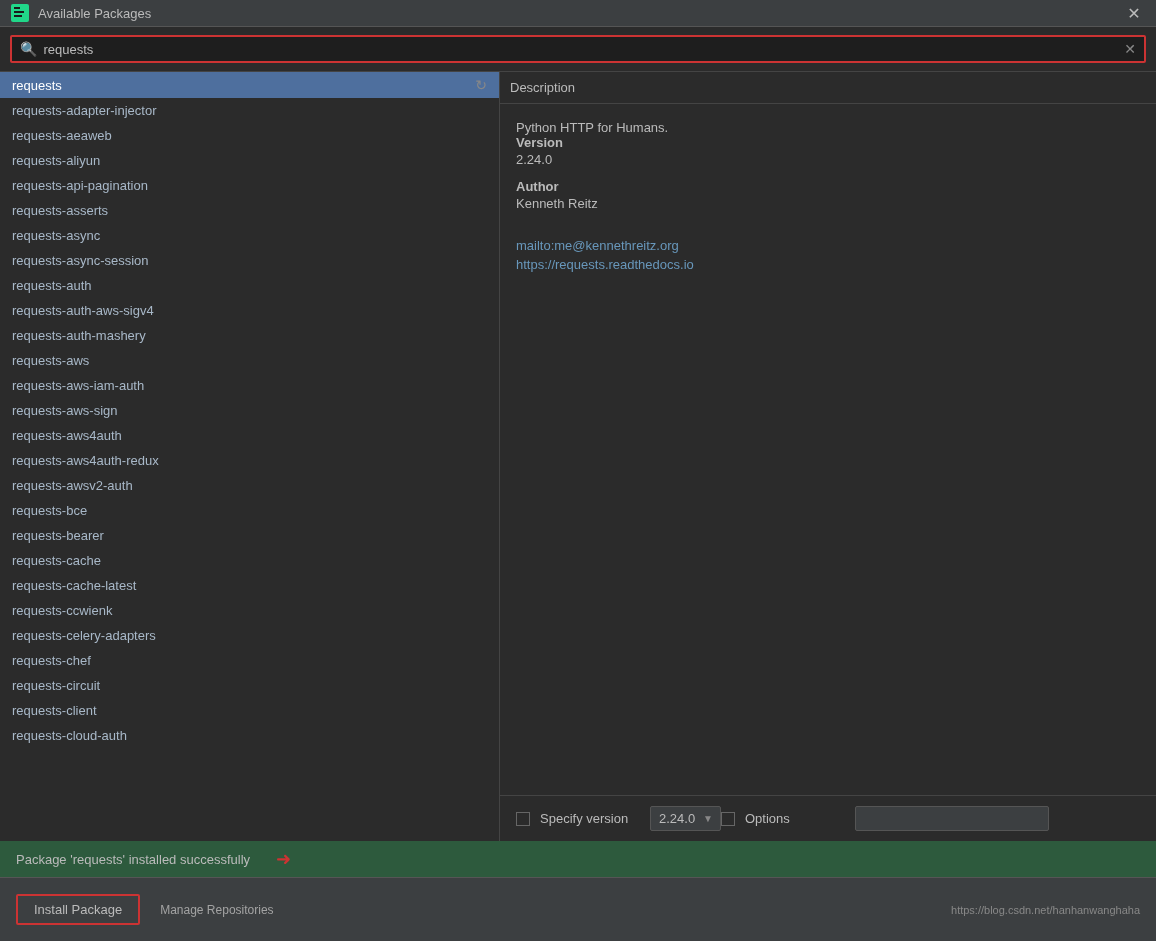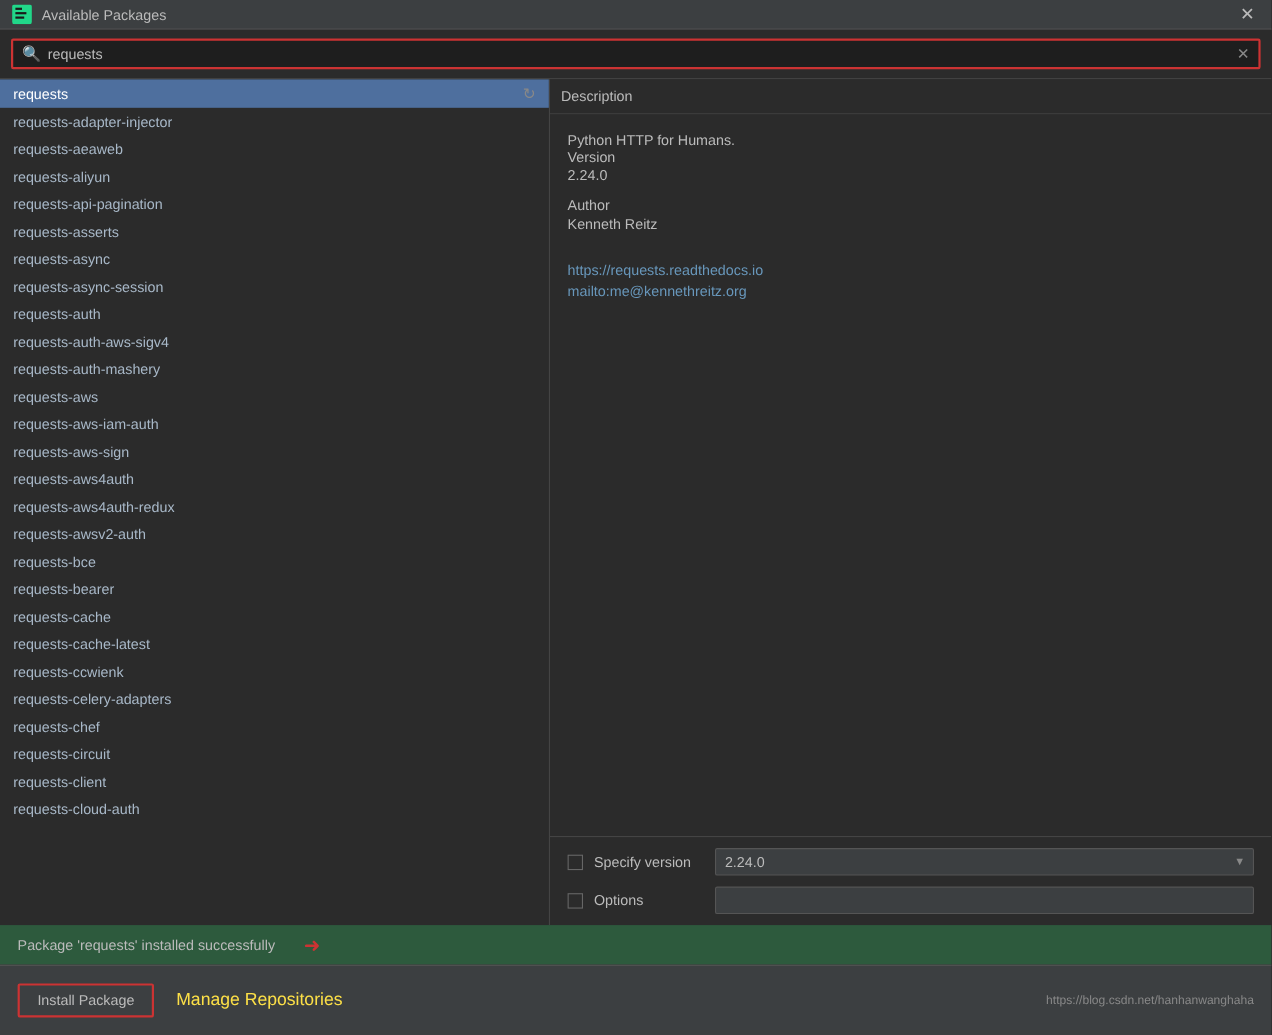--- a/index.html
+++ b/index.html
@@ -153,21 +153,21 @@
       overflow-y: auto;
       background: #2b2b2b;
     }
 
     .desc-text {
       color: #bbbbbb;
       font-size: 13px;
     }
 
     .desc-label {
-      font-weight: normal;
+      font-weight: bold;
       color: #bbbbbb;
       font-size: 13px;
       margin-bottom: 2px;
     }
 
     .desc-value {
       color: #bbbbbb;
       font-size: 13px;
       margin-bottom: 12px;
     }
@@ -178,22 +178,21 @@
       display: block;
       margin-bottom: 4px;
       text-decoration: none;
     }
 
     .options-section {
       padding: 10px 16px;
       border-top: 1px solid #444;
       background: #2b2b2b;
       display: flex;
-      flex-direction: column;
-      gap: 10px;
+      flex-direction: row;
     }
 
     .option-row {
       display: flex;
       align-items: center;
       gap: 10px;
     }
 
     .option-checkbox {
       width: 14px;
@@ -293,23 +292,23 @@
       color: #bbbbbb;
       padding: 6px 16px;
       font-size: 13px;
       cursor: pointer;
       border-radius: 2px;
     }
 
     .btn-manage {
       background: transparent;
       border: none;
-      color: #fde047;
+      color: #a3a3a3;
       padding: 6px 10px;
-      font-size: 16px;
+      font-size: 12px;
       cursor: pointer;
     }
 
     .bottom-url {
       color: #888;
       font-size: 11px;
     }
   </style>
 </head>
 <body>
@@ -375,22 +374,22 @@
     <div class="description-header">
       <span>Description</span>
     </div>
     <div class="description-body">
       <div class="desc-text">Python HTTP for Humans.</div>
       <div class="desc-label">Version</div>
       <div class="desc-value">2.24.0</div>
       <div class="desc-label">Author</div>
       <div class="desc-value">Kenneth Reitz</div>
       <br>
+      <a class="desc-link">mailto:me@kennethreitz.org</a>
       <a class="desc-link">https://requests.readthedocs.io</a>
-      <a class="desc-link">mailto:me@kennethreitz.org</a>
     </div>
     <div class="options-section">
       <div class="option-row">
         <input type="checkbox" class="option-checkbox" style="">
         <span class="option-label">Specify version</span>
         <div class="select-wrapper">
           <select id="version-select">
           <option value="2.24.0">2.24.0</option><option value="2.23.0">2.23.0</option><option value="2.22.0">2.22.0</option><option value="2.21.0">2.21.0</option><option value="2.20.0">2.20.0</option></select>
           <span class="select-arrow">▼</span>
         </div>

